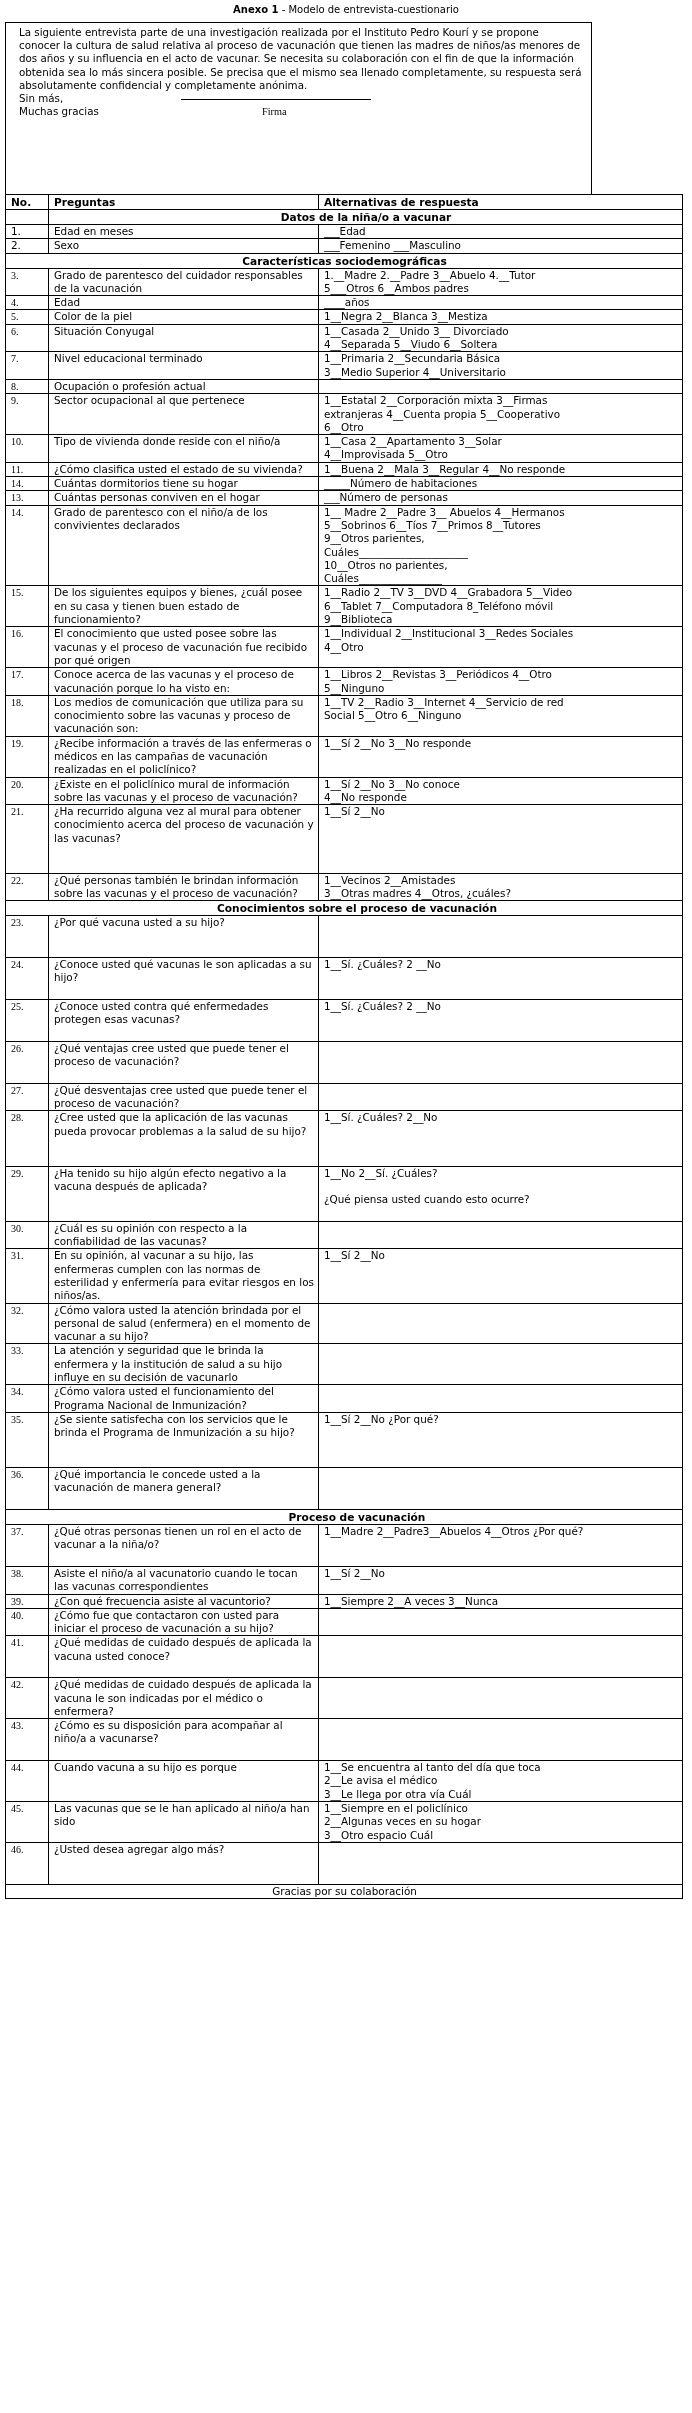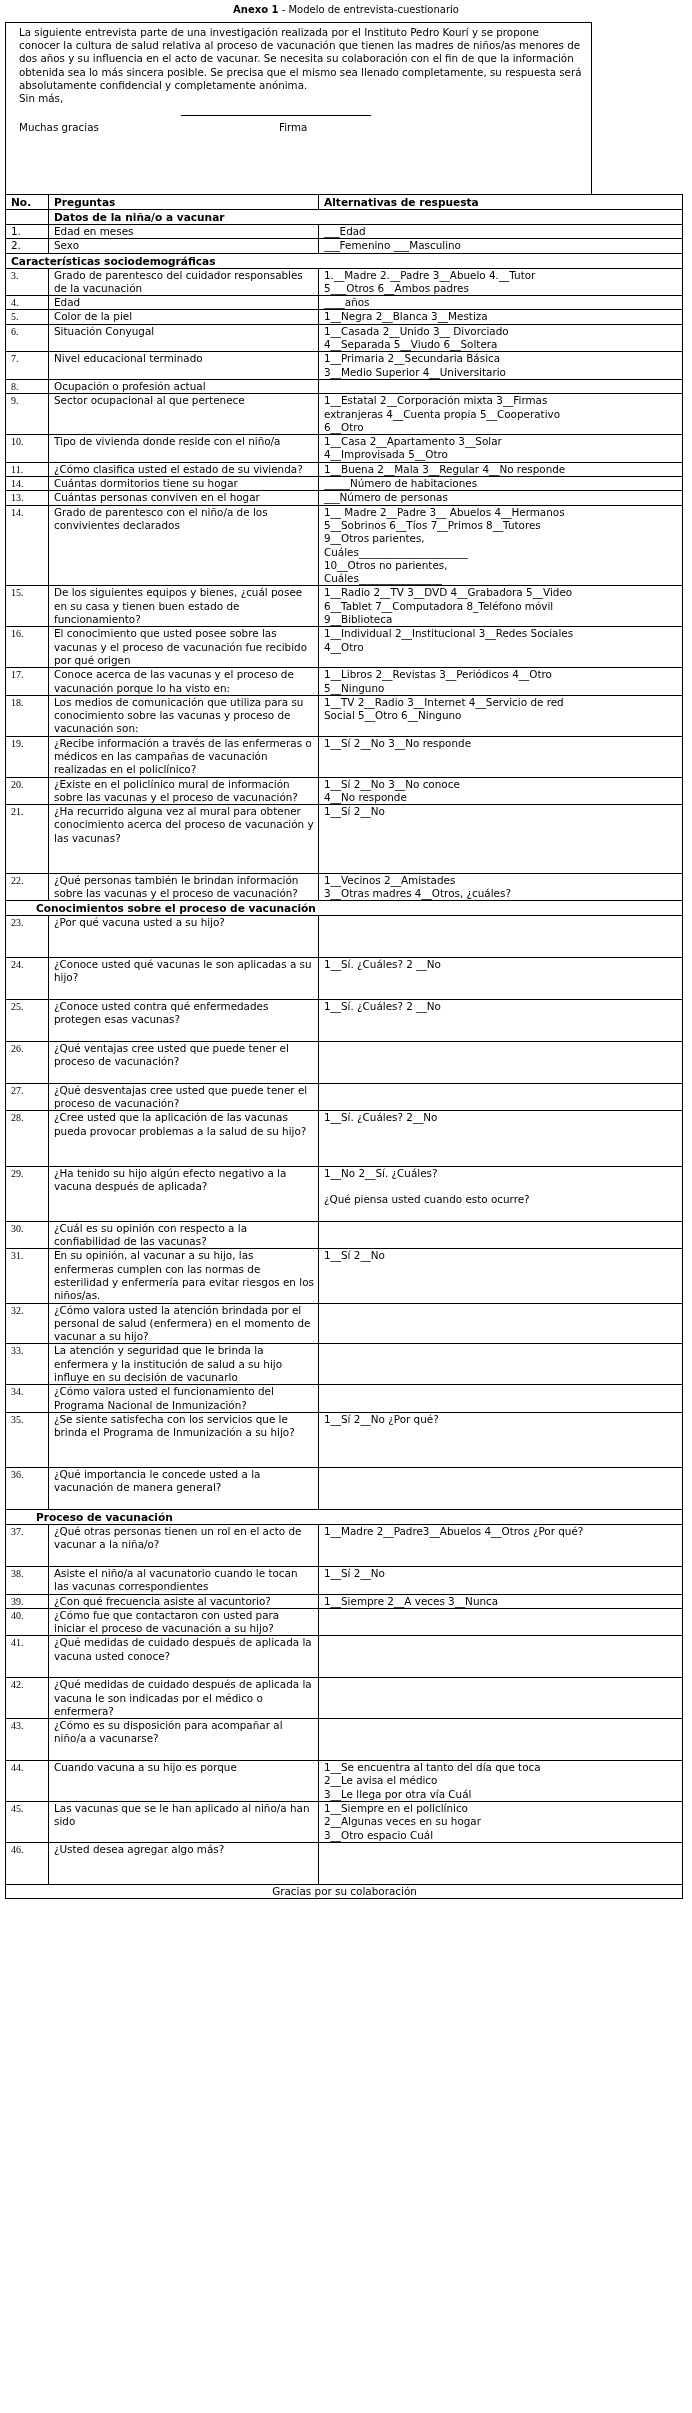--- a/index.html
+++ b/index.html
@@ -26,51 +26,51 @@
     border-bottom: none;
     box-sizing: border-box;
     padding: 3px 8px 0 13px;
     height: 172px;
     font-size: 10.3px;
     line-height: 13.2px;
   }
   .intro p { margin: 0; }
   .sign-row {
     position: relative;
-    margin-top: 16px;
+    margin-top: 0;
     height: 14px;
   }
   .sign-line {
     position: absolute;
     left: 162px;
     top: -6px;
     width: 190px;
     border-top: 1px solid #000;
   }
-  .sign-label { position: absolute; left: 260px; top: 0; }
+  .sign-label { position: absolute; left: 243px; top: 0; font-family: Liberation Serif, serif; }
   .thanks-label { position: absolute; left: 0; top: 0; }
 
   table.q {
     margin-left: 5px;
     width: 677px;
     border-collapse: collapse;
     table-layout: fixed;
   }
   table.q td, table.q th {
     border: 1px solid #000;
     vertical-align: top;
     padding: 0 4px 0 5px;
     text-align: left;
     font-weight: normal;
   }
   table.q col.c-no { width: 43px; }
   table.q col.c-q { width: 270px; }
   table.q col.c-a { width: 364px; }
   table.q th { font-weight: bold; font-size: 10.6px; line-height: 14px; }
-  tr.sec td { font-weight: bold; font-size: 10.6px; line-height: 14px; }
+  tr.sec td { font-weight: bold; font-size: 10.6px; line-height: 14px; text-align: center; }
   tr.sec td.sec-full { padding-left: 5px; }
   tr.sec td.sec-indent { padding-left: 30px; margin-top: 48px; }
   td.no { font-family: "Liberation Serif", serif; font-size: 10px; }
   td.no.sans { font-family: "DejaVu Sans", sans-serif; font-size: 10.4px; }
   .alt-line { display: block; white-space: nowrap; }
   .gap { display: block; height: 13px; }
   tr.footer td { text-align: center; padding-right: 4px; }
 </style>
 </head>
 <body>

